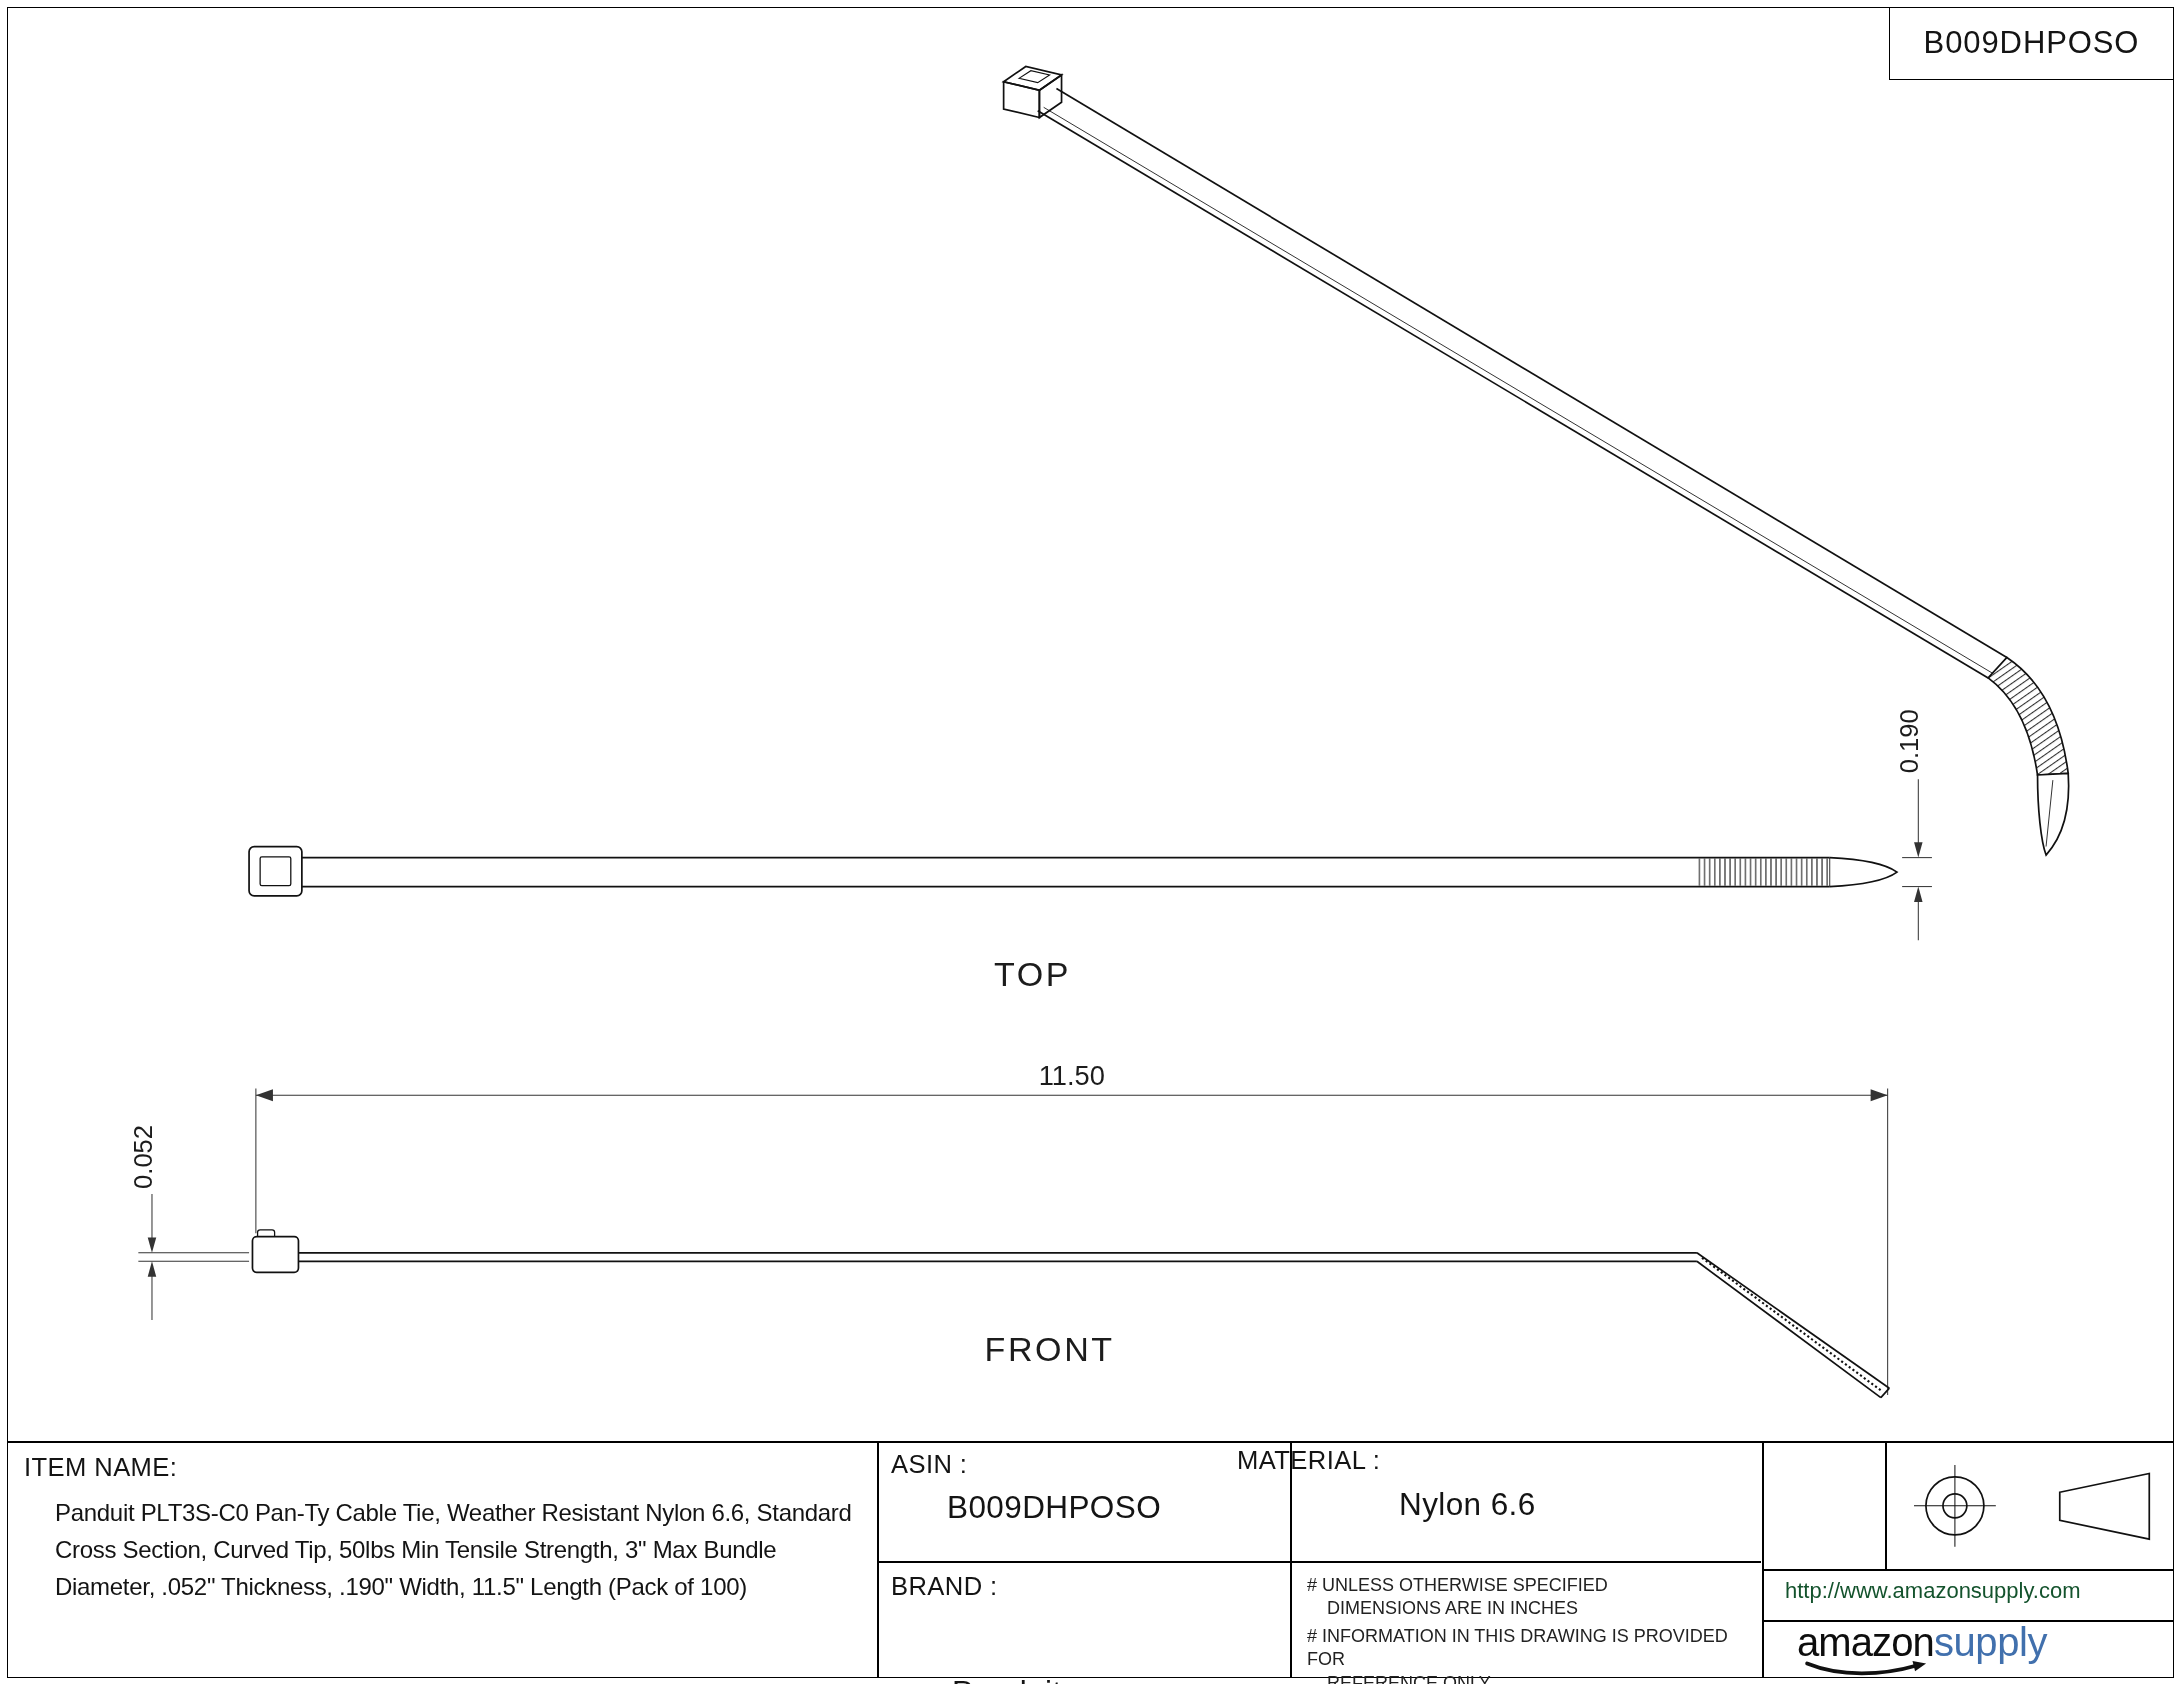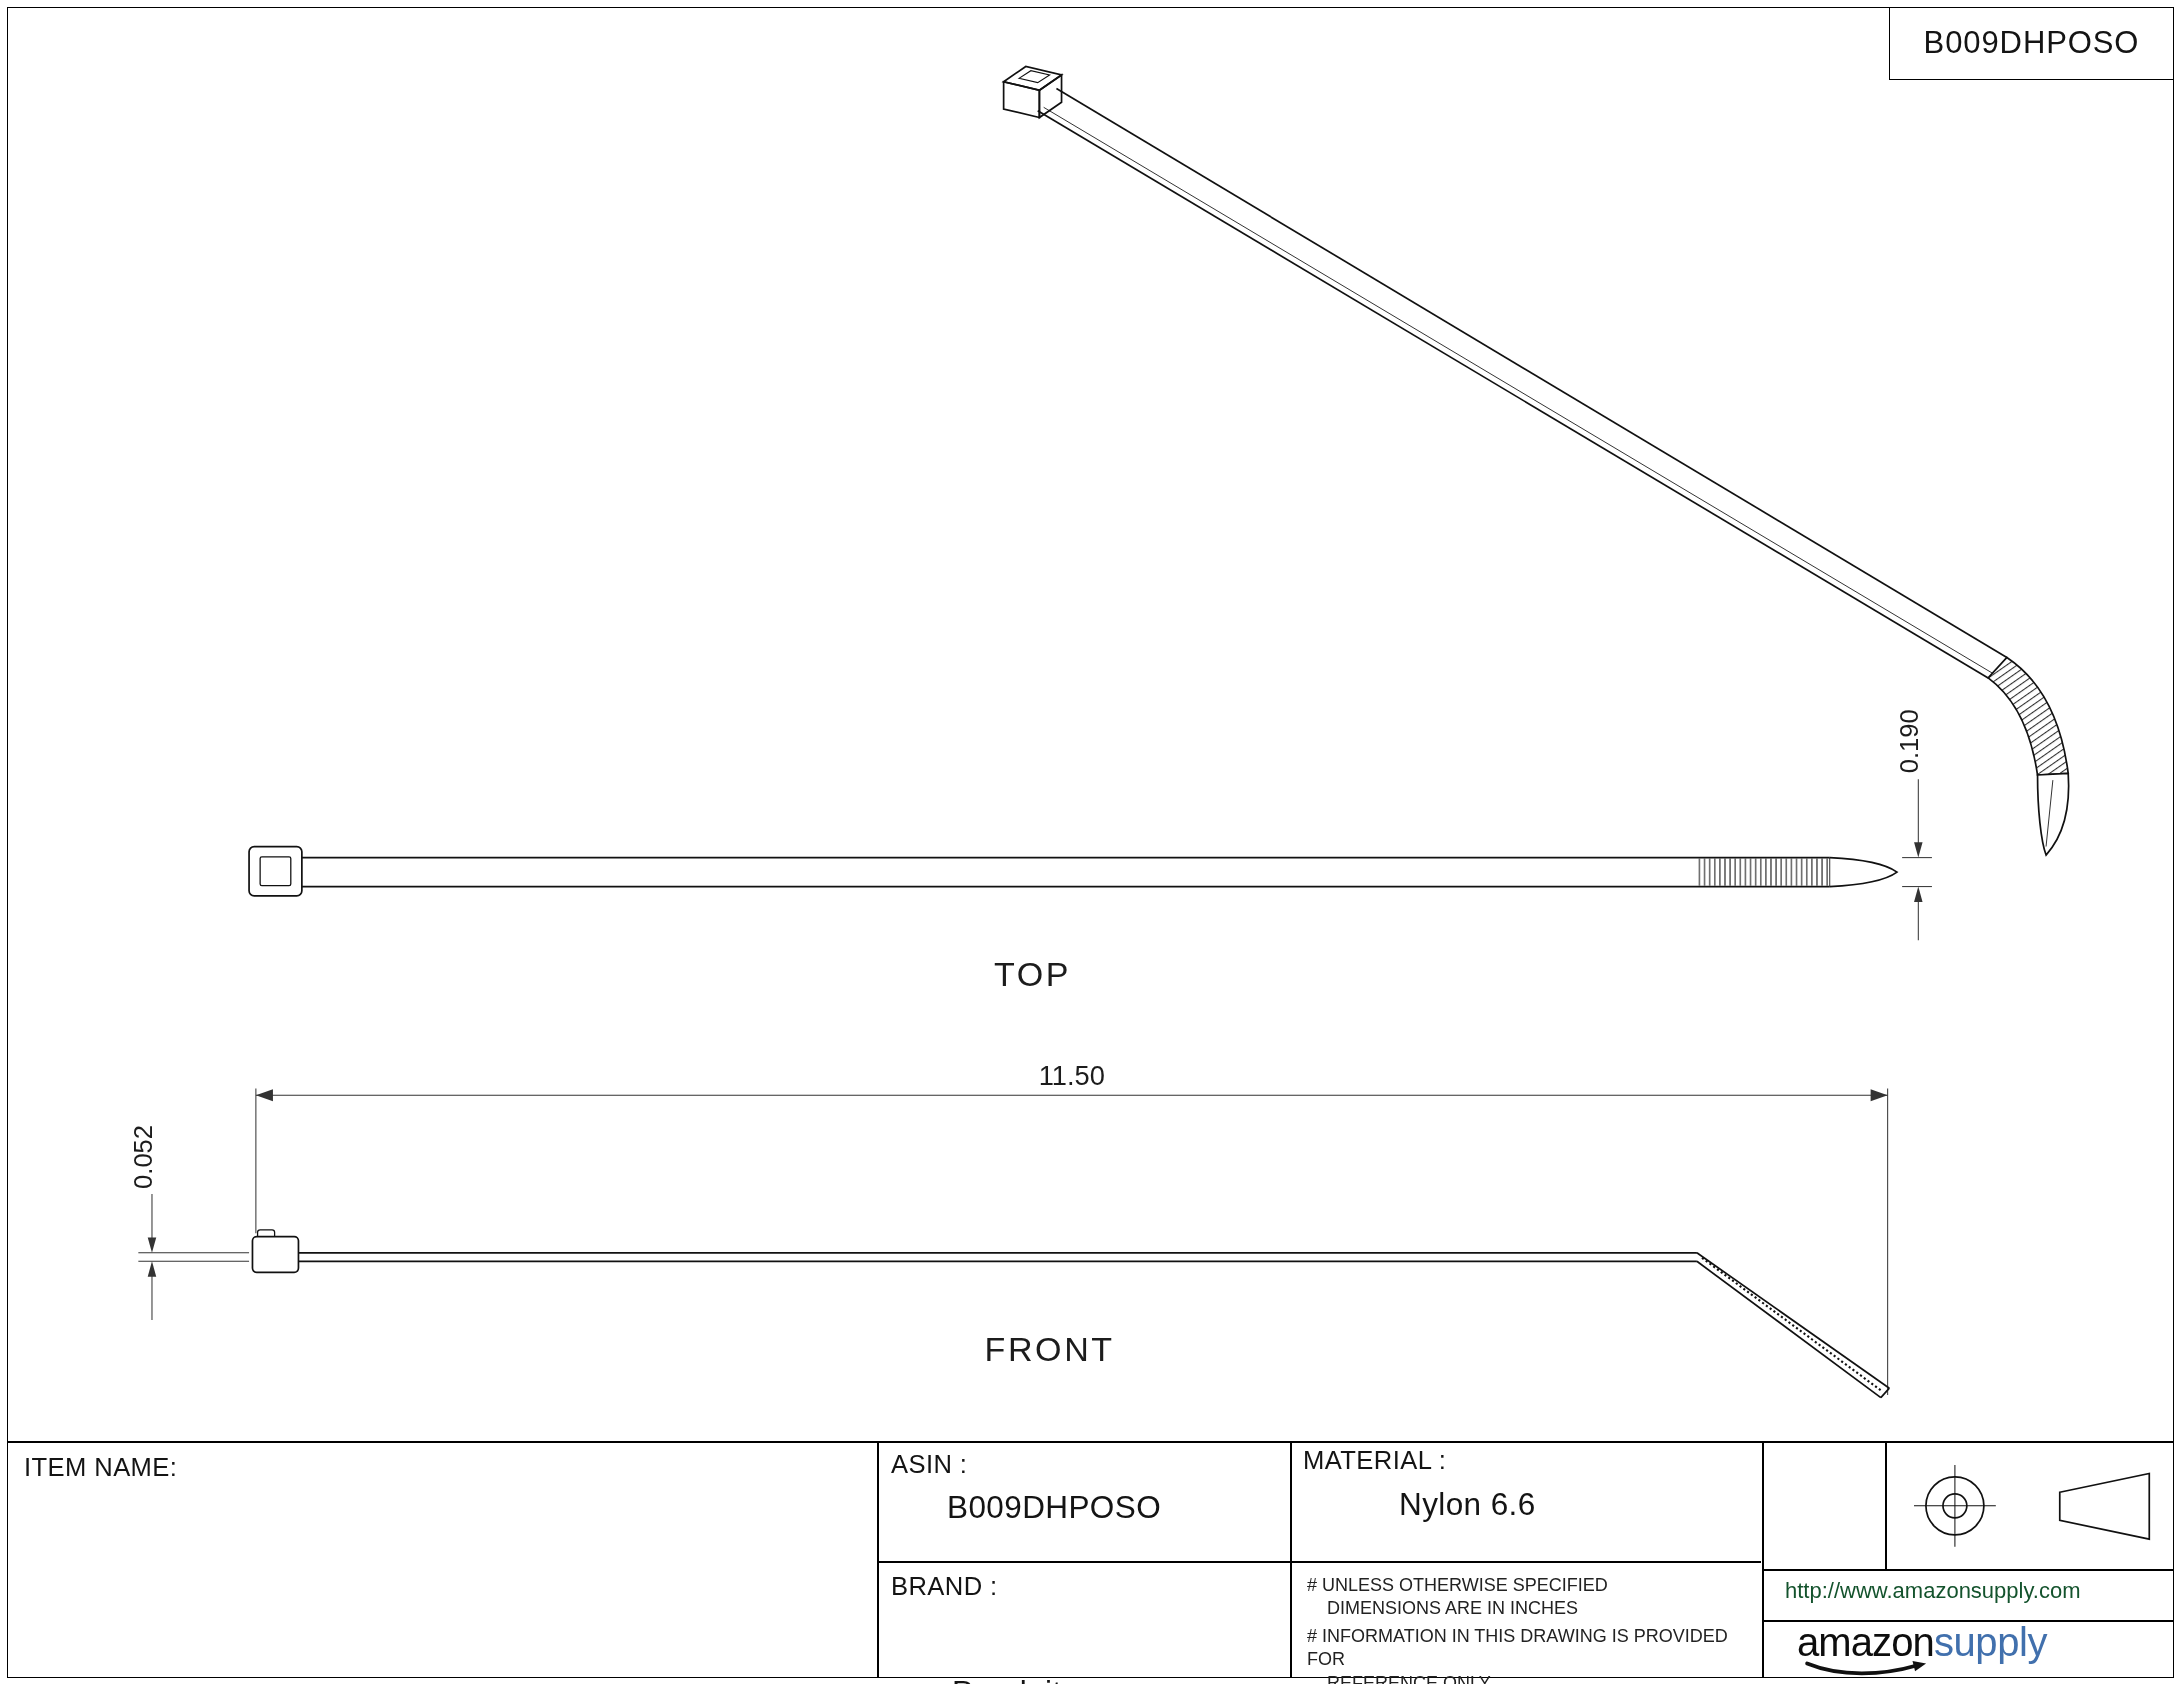--- a/index.html
+++ b/index.html
@@ -120,27 +120,28 @@
   <div class="hline" style="left:6.8px;top:1441px;width:2167px;"></div>
   <div class="vline" style="left:877px;top:1441px;height:237px;"></div>
   <div class="vline" style="left:1290px;top:1441px;height:237px;"></div>
   <div class="vline" style="left:1762px;top:1441px;height:237px;"></div>
   <div class="hline" style="left:877px;top:1561px;width:884px;"></div>
   <div class="vline" style="left:1885px;top:1441px;height:128px;"></div>
   <div class="hline" style="left:1762px;top:1569px;width:412px;"></div>
   <div class="hline" style="left:1762px;top:1620px;width:412px;"></div>
 
   <div class="abs lbl fieldlabel" style="left:24px;top:1453px;">ITEM NAME:</div>
+  <div class="abs lbl" style="left:55px;top:1494px;width:801px;font-size:24px;line-height:1.55;letter-spacing:-0.3px;">Panduit PLT3S-C0 Pan-Ty Cable Tie, Weather Resistant Nylon 6.6, Standard Cross Section, Curved Tip, 50lbs Min Tensile Strength, 3" Max Bundle Diameter, .052" Thickness, .190" Width, 11.5" Length (Pack of 100)</div>
 
   <div class="abs lbl fieldlabel" style="left:891px;top:1450px;">ASIN :</div>
   <div class="abs lbl value" style="left:947px;top:1489px;">B009DHPOSO</div>
   <div class="abs lbl fieldlabel" style="left:891px;top:1572px;">BRAND :</div>
   <div class="abs lbl value" style="left:952px;top:1674px;">Panduit</div>
 
-  <div class="abs lbl fieldlabel" style="left:1303px;top:1446px;">MATERIAL :</div>
+  <div class="abs lbl fieldlabel" style="left:1237px;top:1446px;">MATERIAL :</div>
   <div class="abs lbl value" style="left:1399px;top:1486px;">Nylon 6.6</div>
   <div class="abs note" style="left:1307px;top:1574px;width:443px;"># UNLESS OTHERWISE SPECIFIED
     DIMENSIONS ARE IN INCHES</div>
   <div class="abs note" style="left:1307px;top:1625px;width:443px;"># INFORMATION IN THIS DRAWING IS PROVIDED FOR
     REFERENCE ONLY</div>
 
   <svg class="abs" style="left:1885px;top:1441px;" width="289" height="128" viewBox="0 0 339 150">
     <g stroke="#111" fill="none" stroke-width="2">
       <circle cx="82" cy="76" r="34"></circle>
       <circle cx="82" cy="76" r="14"></circle>

